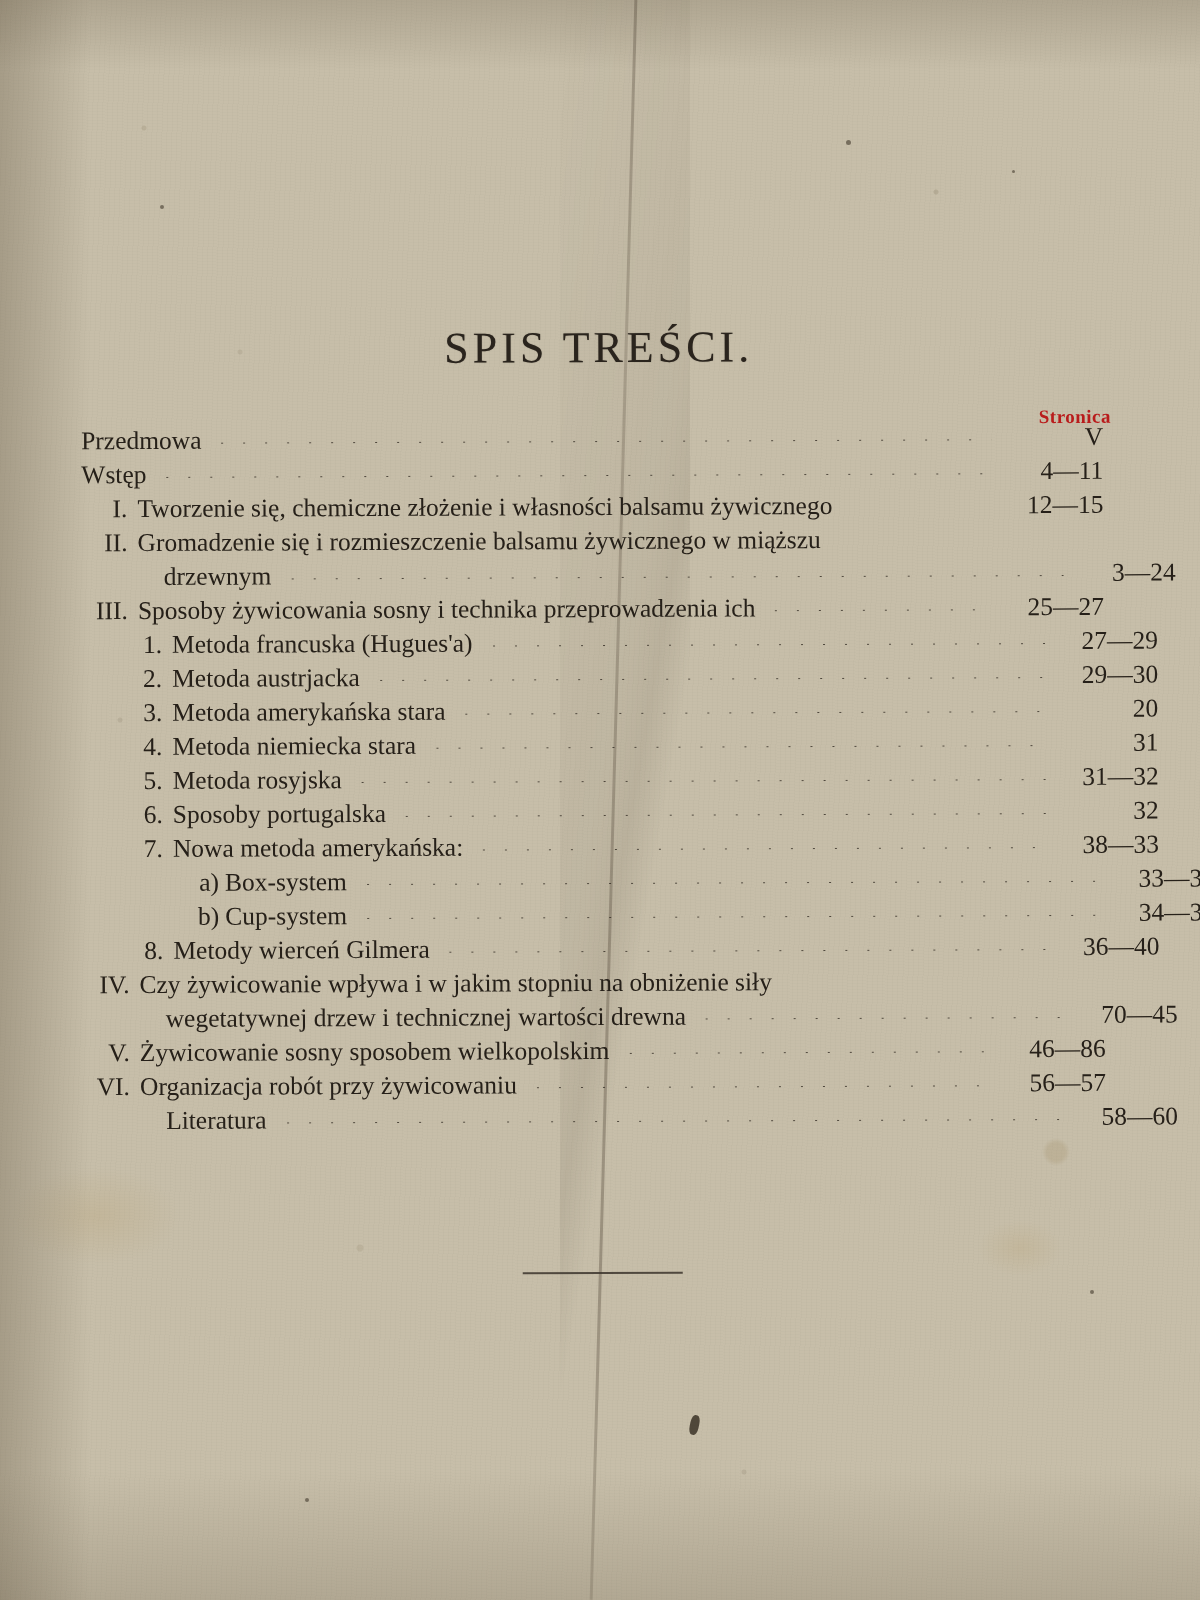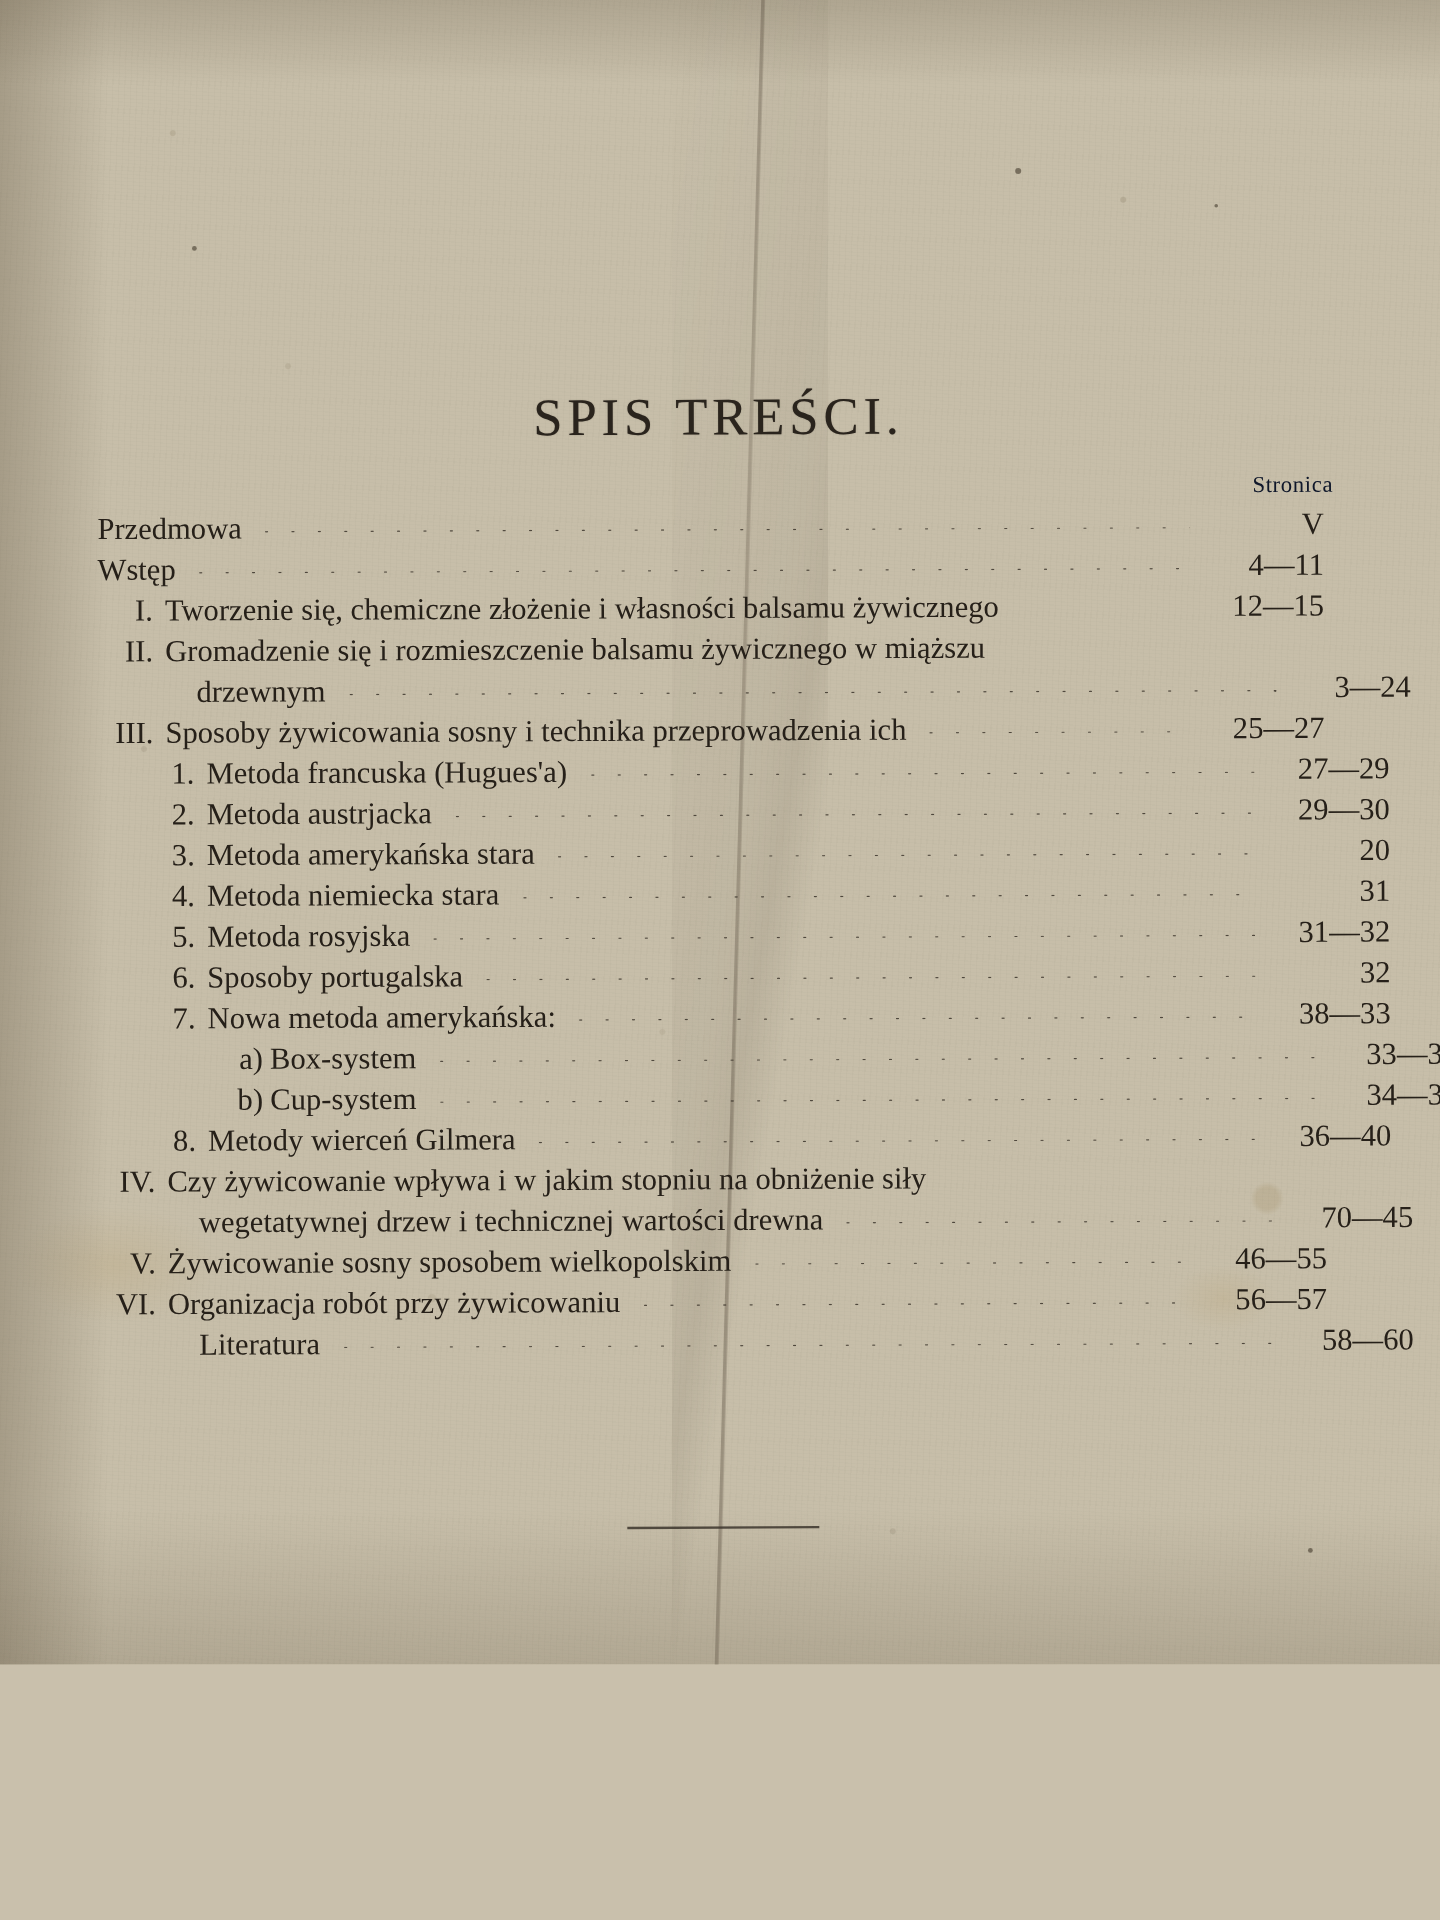--- a/index.html
+++ b/index.html
@@ -11,21 +11,21 @@
     height: 1600px;
     overflow: hidden;
     font-family: "Liberation Serif", serif;
     background: #c9c0ac;
   }
 
   
   .page {
     position: relative;
     width: 1200px;
-    height: 1387px;
+    height: 1600px;
     background:
       radial-gradient(ellipse 60% 45% at 48% 38%, rgba(225,218,201,0.55) 0%, rgba(205,196,176,0.0) 70%),
       radial-gradient(ellipse 90% 70% at 50% 50%, #cdc4b0 0%, #c3b9a3 60%, #b4a territory 100%),
       linear-gradient(160deg, #cdc5b2 0%, #c7beaa 35%, #c0b6a1 65%, #b9af99 100%);
     background-color: #c7bea9;
     overflow: hidden;
   }
   
   .grain {
     position: absolute;
@@ -113,26 +113,26 @@
     width: 1200px;
     text-align: center;
     font-size: 44px;
     letter-spacing: 4px;
     color: #2a241d;
     font-family: "Liberation Serif", serif;
     text-shadow: 0 0 1px rgba(40,33,26,0.35);
   }
   .stronica {
     position: absolute;
-    top: 396px;
+    top: 408px;
     right: 88px;
     font-size: 19px;
-    font-weight: normal;
+    font-weight: bold;
     letter-spacing: 0.5px;
-    color: #0f172a;
+    color: #b91c1c;
   }
 
   .toc {
     position: absolute;
     top: 422px;
     left: 82px;
     width: 1022px;
     font-size: 25.5px;
     line-height: 34px;
     color: #262019;
@@ -323,21 +323,21 @@
         <div class="row cont">
           <span class="num"></span>
           <span class="label">wegetatywnej drzew i technicznej wartości drewna</span>
           <span class="leader"></span>
           <span class="pages">70—45</span>
         </div>
         <div class="row lvl-rom">
           <span class="num">V.</span>
           <span class="label">Żywicowanie sosny sposobem wielkopolskim</span>
           <span class="leader"></span>
-          <span class="pages">46—55</span>
+          <span class="pages">46—86</span>
         </div>
         <div class="row lvl-rom">
           <span class="num">VI.</span>
           <span class="label">Organizacja robót przy żywicowaniu</span>
           <span class="leader"></span>
           <span class="pages">56—57</span>
         </div>
         <div class="row cont">
           <span class="num"></span>
           <span class="label">Literatura</span>

